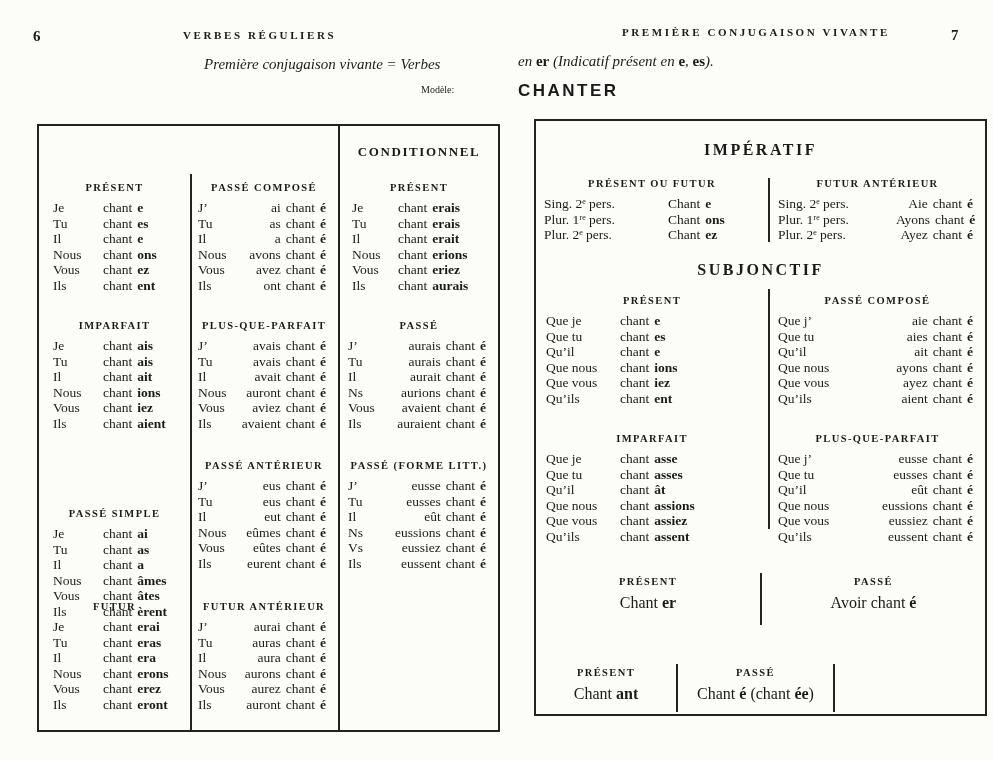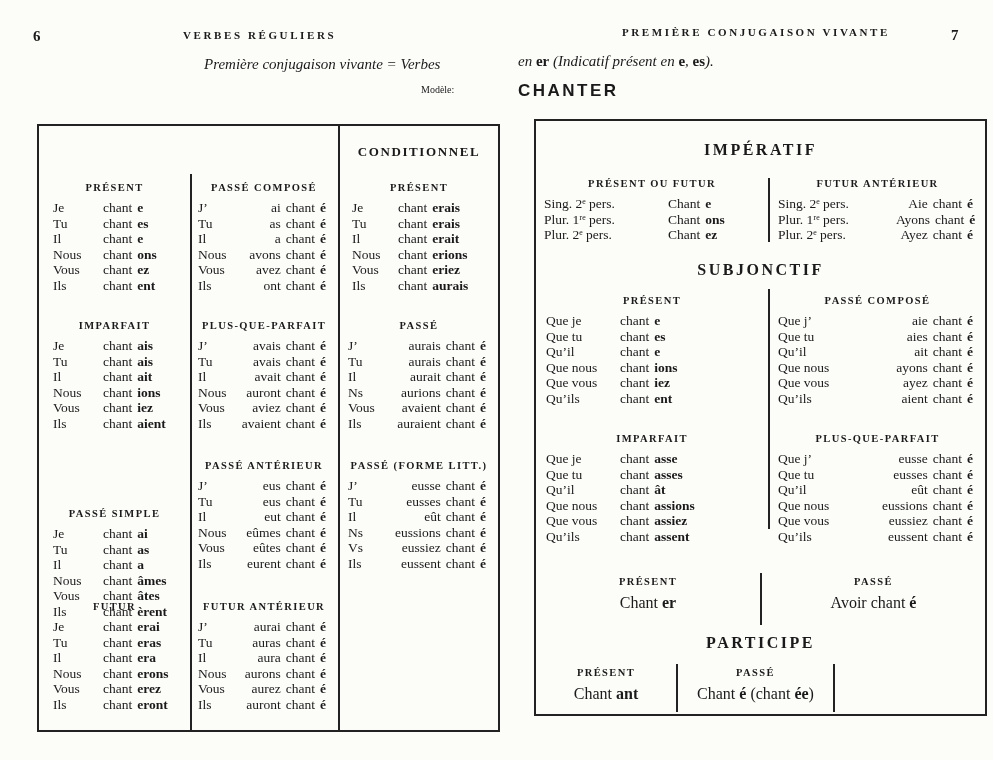--- a/index.html
+++ b/index.html
@@ -713,21 +713,20 @@
   <div class="vline thin" style="left:224px;top:452px;height:52px;"></div>
   <div class="cell" style="left:0;top:455px;width:224px;">
       <div class="t-head">PRÉSENT</div>
       <div class="cell-val"><span class="seg">Chant </span><span class="seg-b">er</span></div>
     </div>
   <div class="cell" style="left:226px;top:455px;right:0;">
       <div class="t-head">PASSÉ</div>
       <div class="cell-val"><span class="seg">Avoir chant </span><span class="seg-b">é</span></div>
     </div>
 
-  <div class="sec-title" style="top:513px;">PARTICIPE</div>
   <div class="vline thin" style="left:140px;top:543px;height:48px;"></div>
   <div class="vline thin" style="left:297px;top:543px;height:48px;"></div>
   <div class="cell" style="left:0;top:546px;width:140px;">
       <div class="t-head">PRÉSENT</div>
       <div class="cell-val"><span class="seg">Chant </span><span class="seg-b">ant</span></div>
     </div>
   <div class="cell" style="left:142px;top:546px;width:155px;">
       <div class="t-head">PASSÉ</div>
       <div class="cell-val"><span class="seg">Chant </span><span class="seg-b">é</span><span class="seg">  (chant </span><span class="seg-b">ée</span><span class="seg">)</span></div>
     </div>

